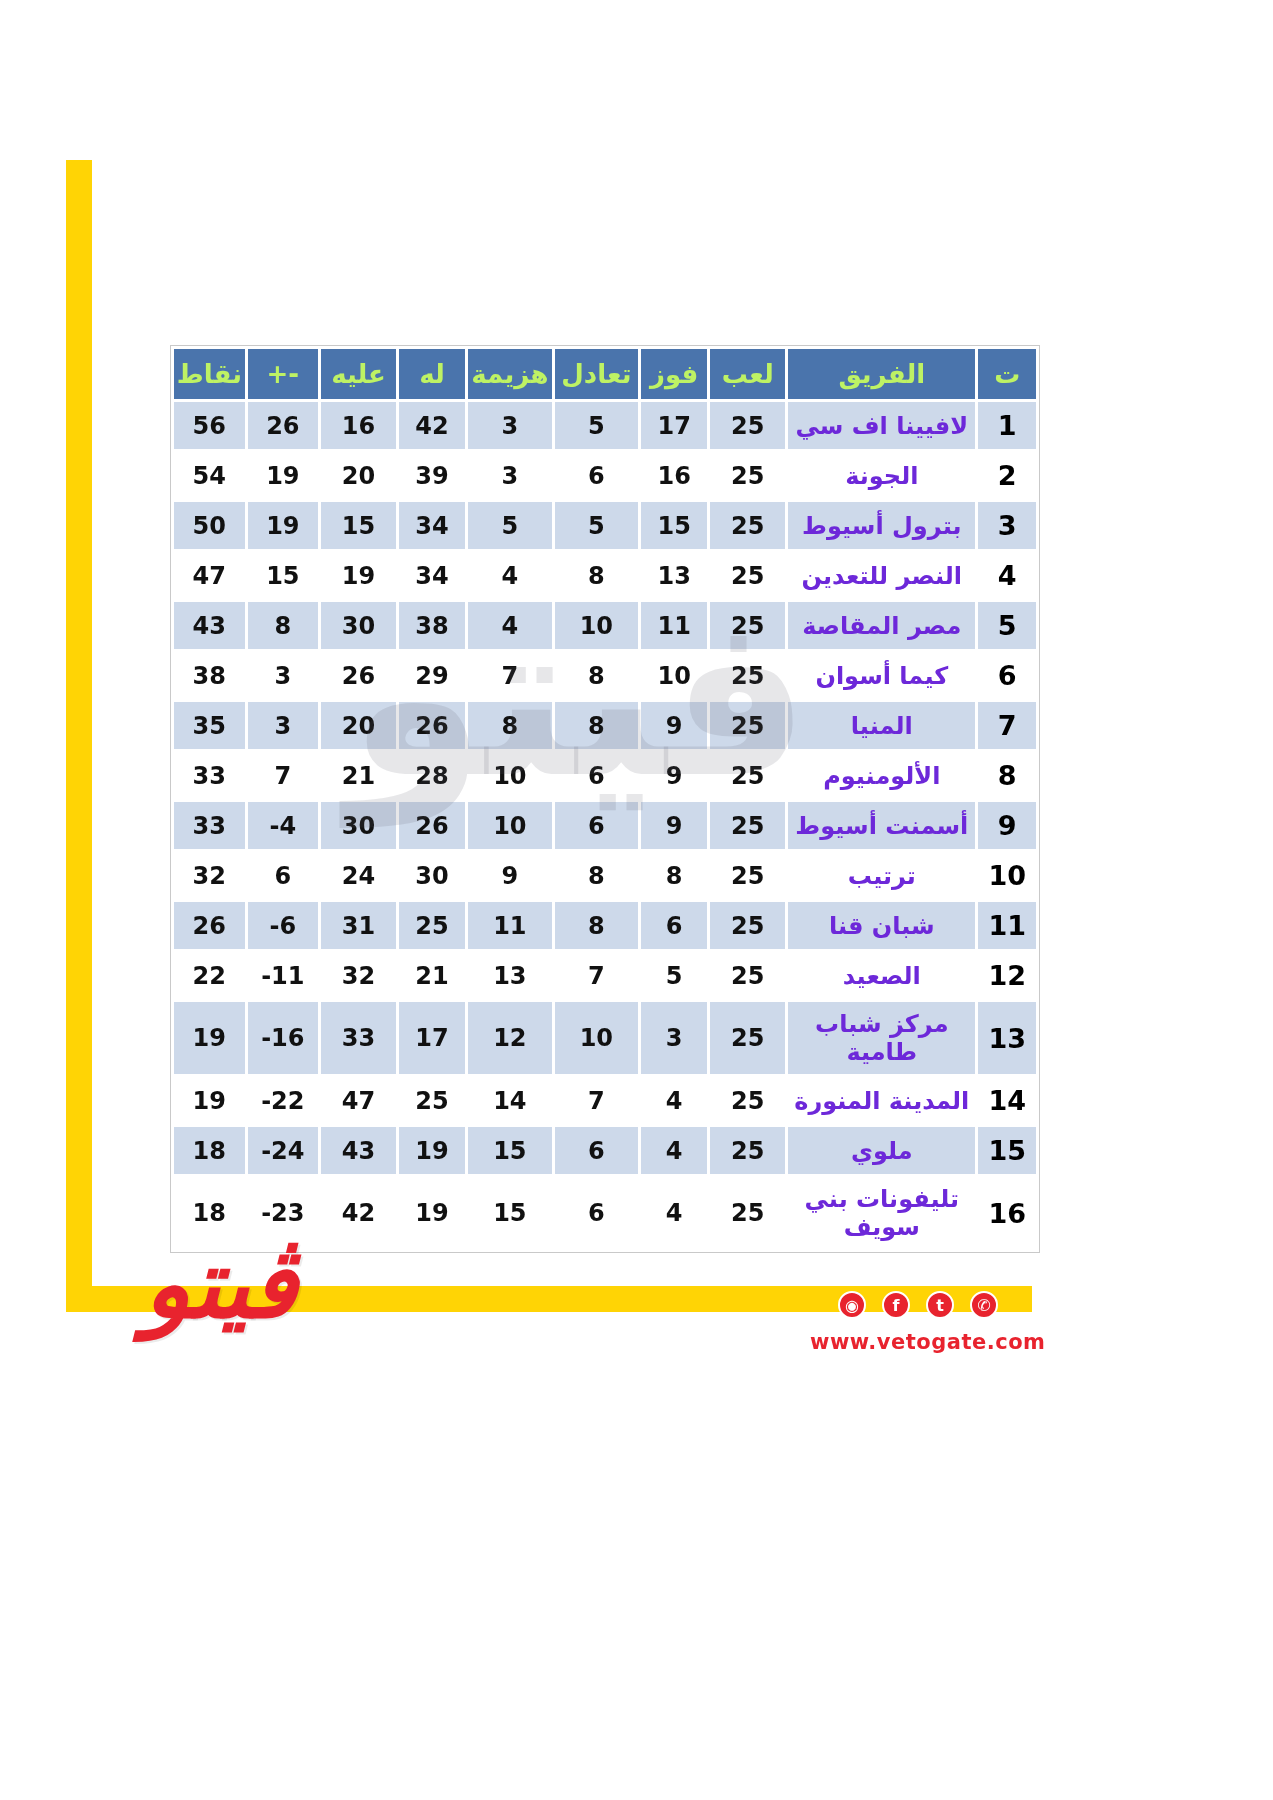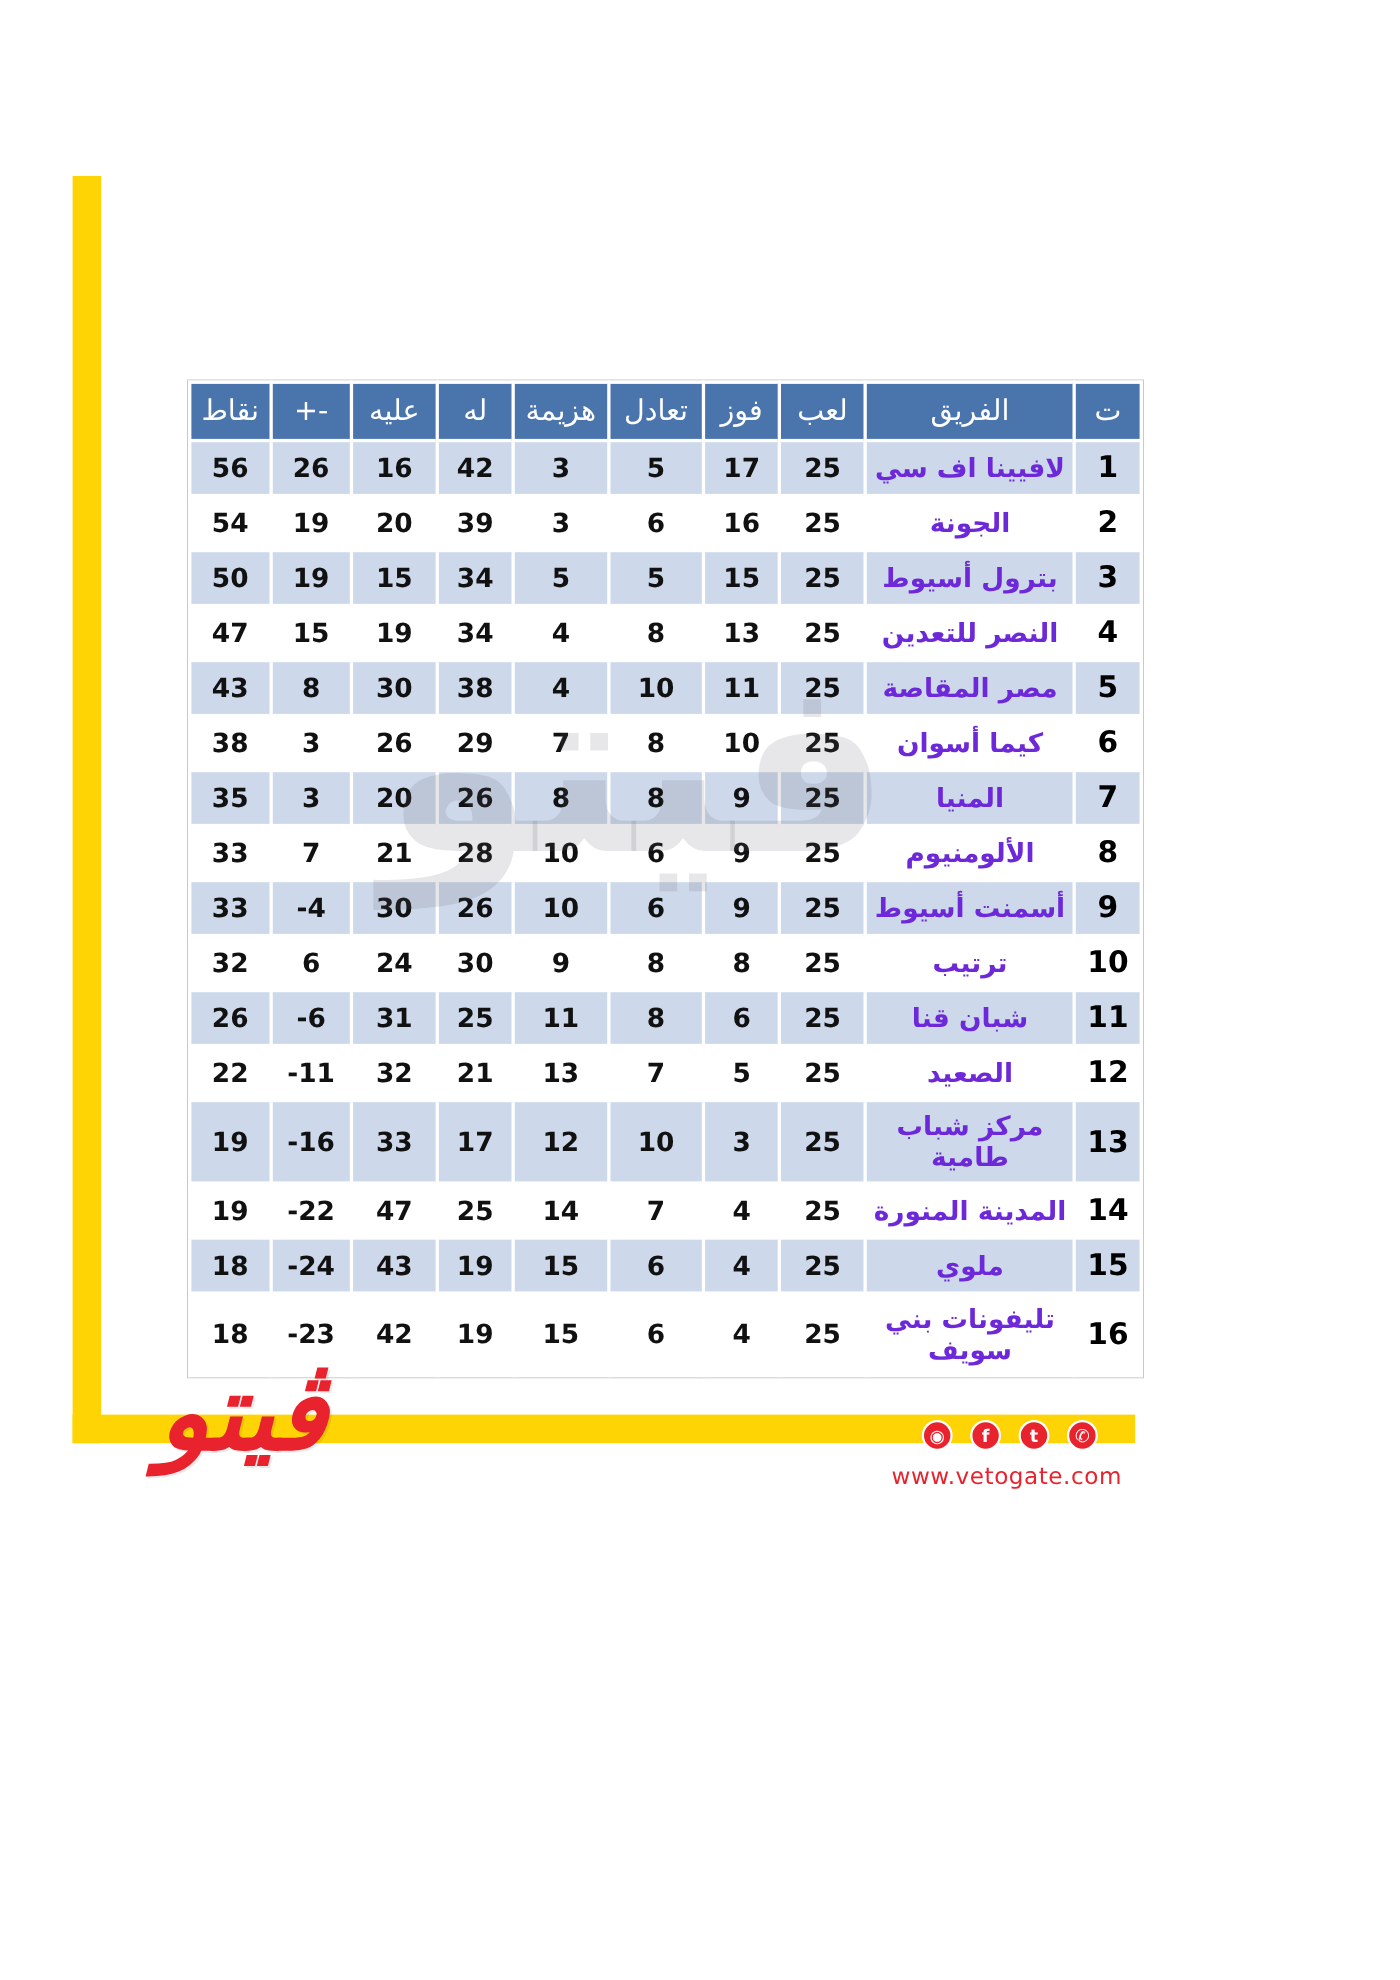--- a/index.html
+++ b/index.html
@@ -22,40 +22,40 @@
   .title-box{position:absolute;left:358px;top:188px;width:508px;height:138px;background:var(--accent-red);
     color:#fff;display:flex;flex-direction:column;justify-content:center;align-items:center;
     font-weight:bold;font-size:42px;line-height:1.5;direction:rtl;text-align:center;}
 
   
   .table-wrap{position:absolute;left:170px;top:345px;width:870px;direction:rtl;z-index:2;border:1px solid #c9c9c9;}
   table{width:100%;border-collapse:collapse;table-layout:fixed;}
   col.c-rank{width:7%;} col.c-team{width:22%;} col.c-played{width:9%;} col.c-won{width:8%;}
   col.c-drawn{width:10%;} col.c-lost{width:10%;} col.c-gf{width:8%;} col.c-ga{width:9%;}
   col.c-diff{width:8.5%;} col.c-pts{width:8.5%;}
-  th{background:var(--header-bg);color:#ffffff;font-size:26px;font-weight:normal;padding:10px 2px;border:3px solid #fff;text-align:center;}
+  th{background:var(--header-bg);color:#bef264;font-size:26px;font-weight:bold;padding:10px 2px;border:3px solid #fff;text-align:center;}
   td{font-size:24px;font-weight:bold;color:#111;text-align:center;padding:8px 2px;border:3px solid #fff;background:#fff;}
   tr.alt td{background:var(--row-alt);}
   td.rank{font-size:27px;color:#000;}
   td.team{font-size:24px;color:#6d28d9;}
   .ltr{direction:ltr;unicode-bidi:bidi-override;}
 
   
   .watermark{position:absolute;left:210px;top:570px;width:600px;
     font-size:220px;font-weight:bold;color:rgba(95,95,110,0.15);direction:rtl;z-index:3;pointer-events:none;}
 
   
   .veto-logo{position:absolute;left:144px;top:1232px;font-size:96px;font-weight:bold;
     color:var(--logo-red);direction:rtl;z-index:5;line-height:1.1;
     text-shadow:2px 2px 0 rgba(0,0,0,0.08);font-style:italic;}
   .social{position:absolute;left:838px;top:1291px;display:flex;gap:16px;z-index:6;}
   .social-icon{width:28px;height:28px;border-radius:50%;background:var(--logo-red);color:#fff;
     display:flex;align-items:center;justify-content:center;font-size:16px;font-weight:bold;border:2px solid #fff;}
   .website{position:absolute;left:810px;top:1330px;width:210px;text-align:right;
-    color:var(--logo-red);font-size:21px;font-weight:normal;letter-spacing:0.5px;}
+    color:var(--logo-red);font-size:21px;font-weight:bold;letter-spacing:0.5px;}
 </style>
 </head>
 <body>
 
 <div class="page">
 
   <div class="bar-vertical"></div>
   <div class="bar-horizontal"></div>
 
 

